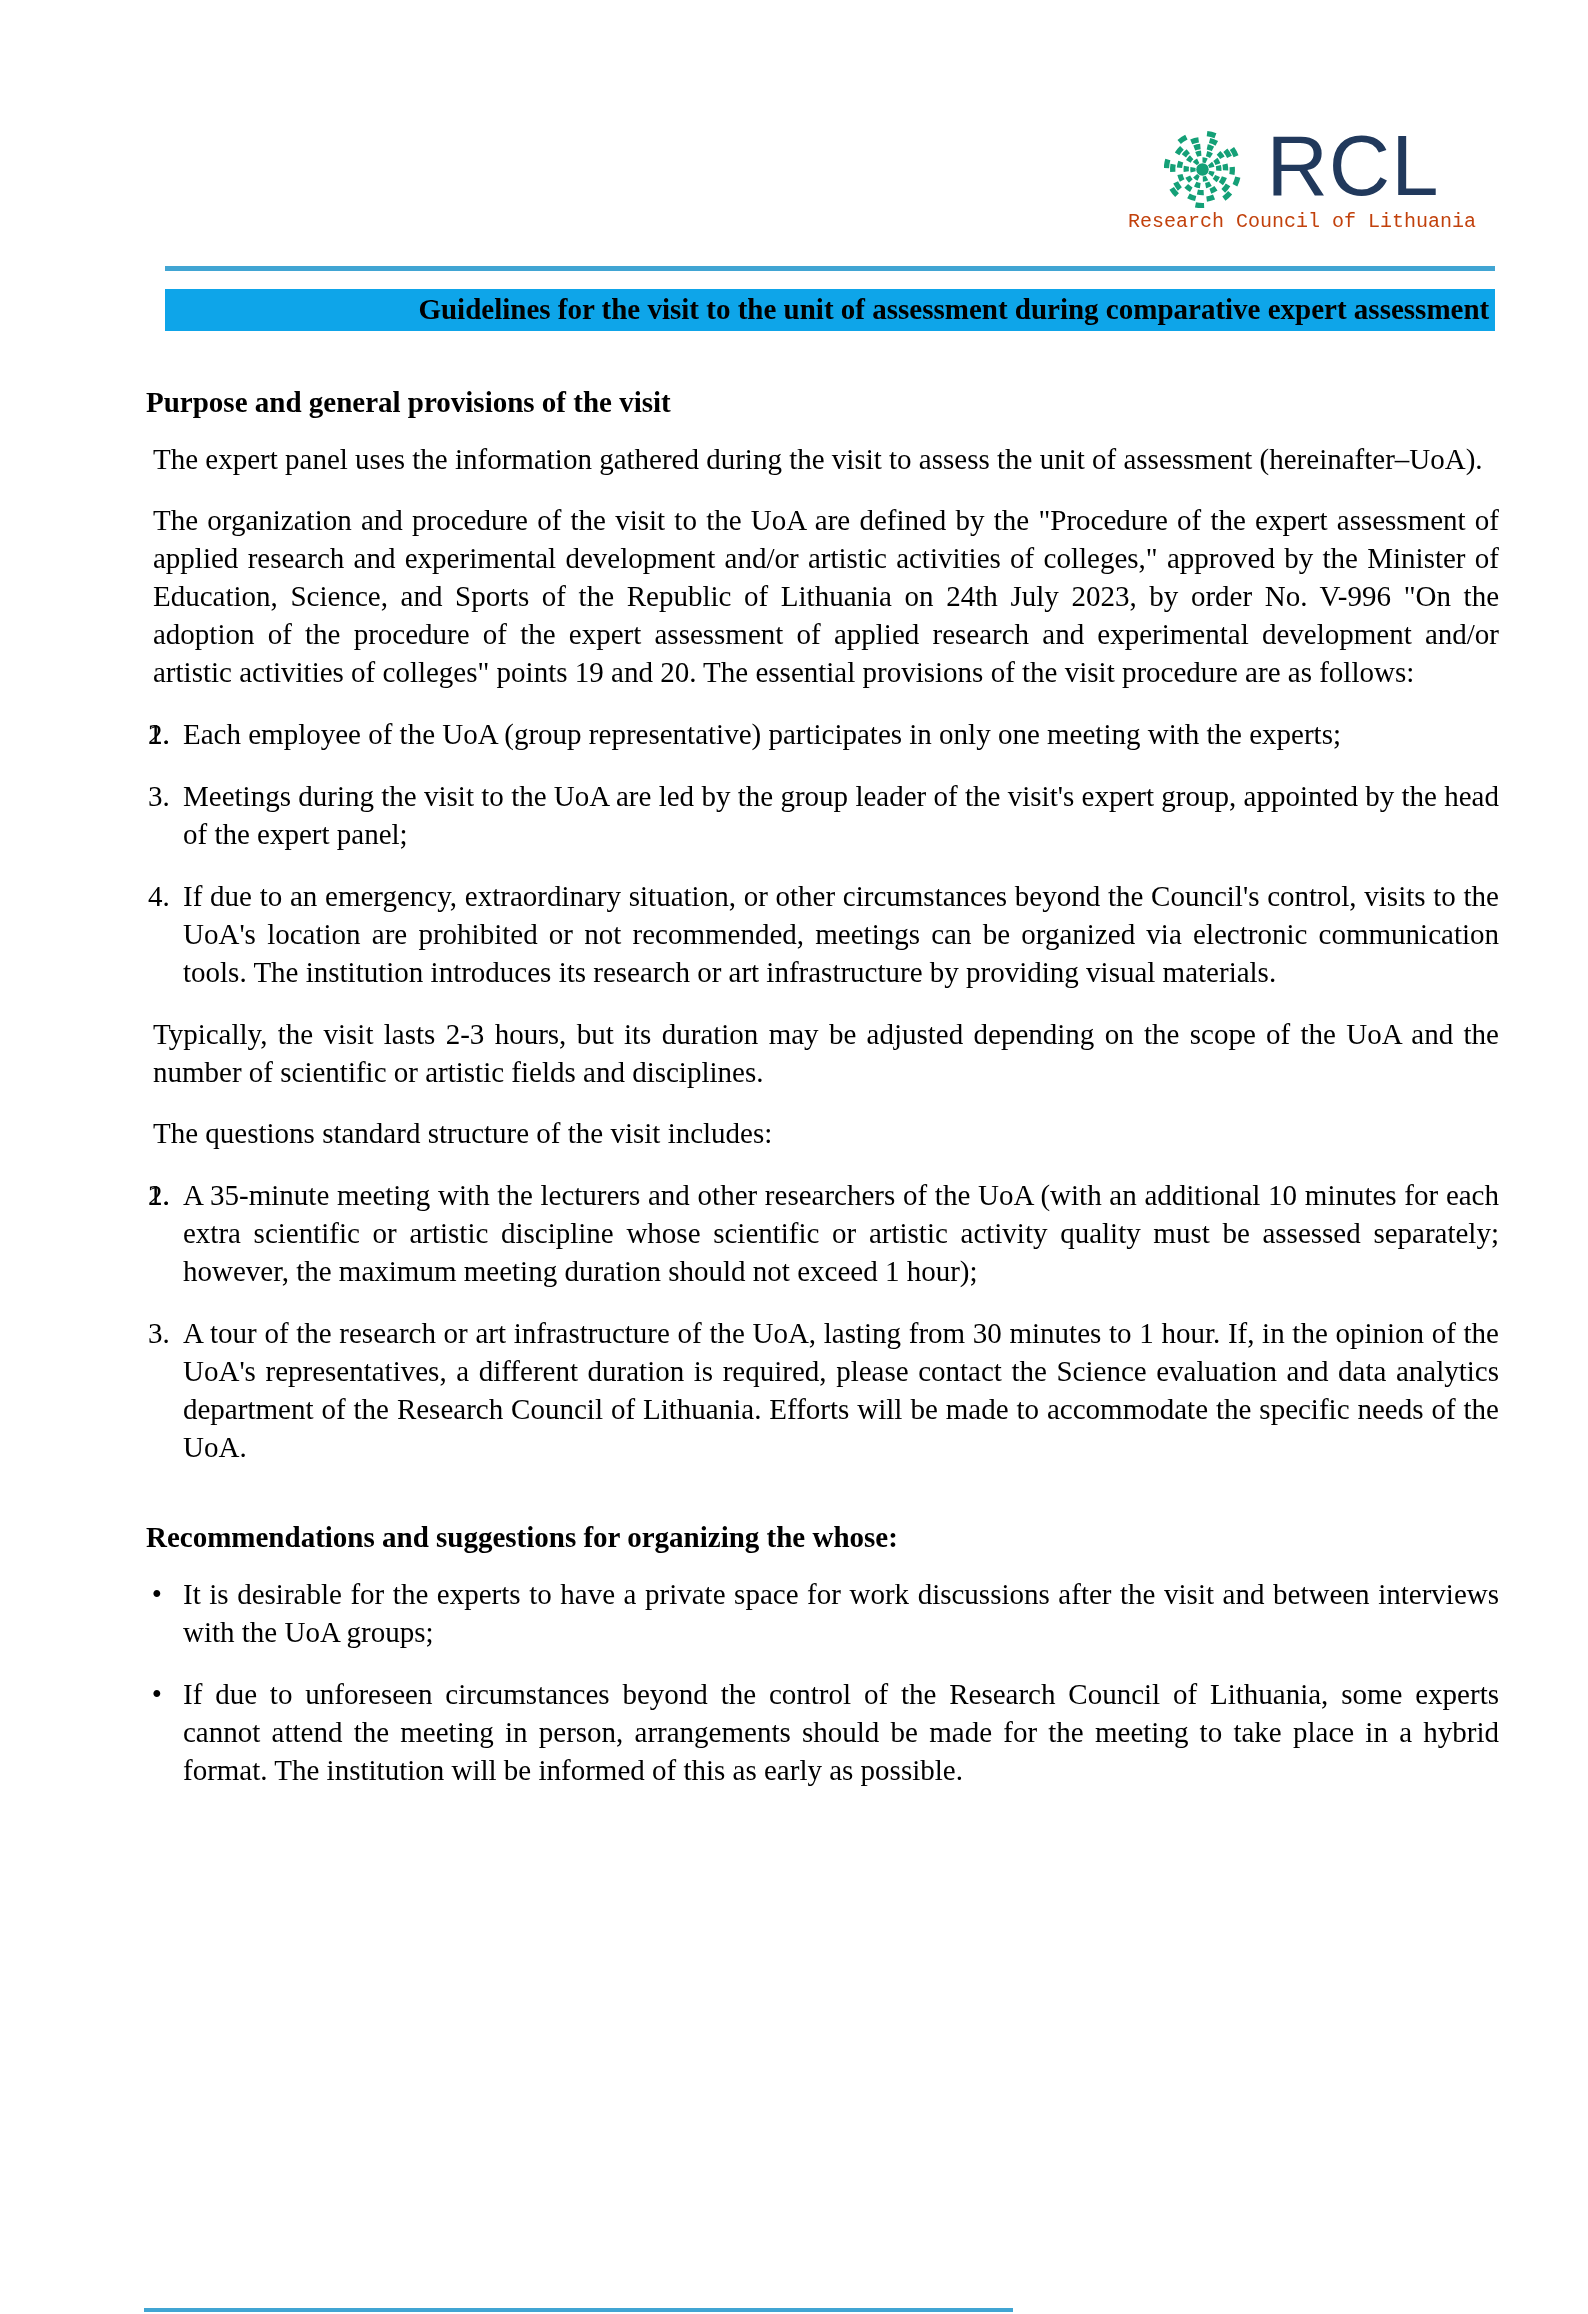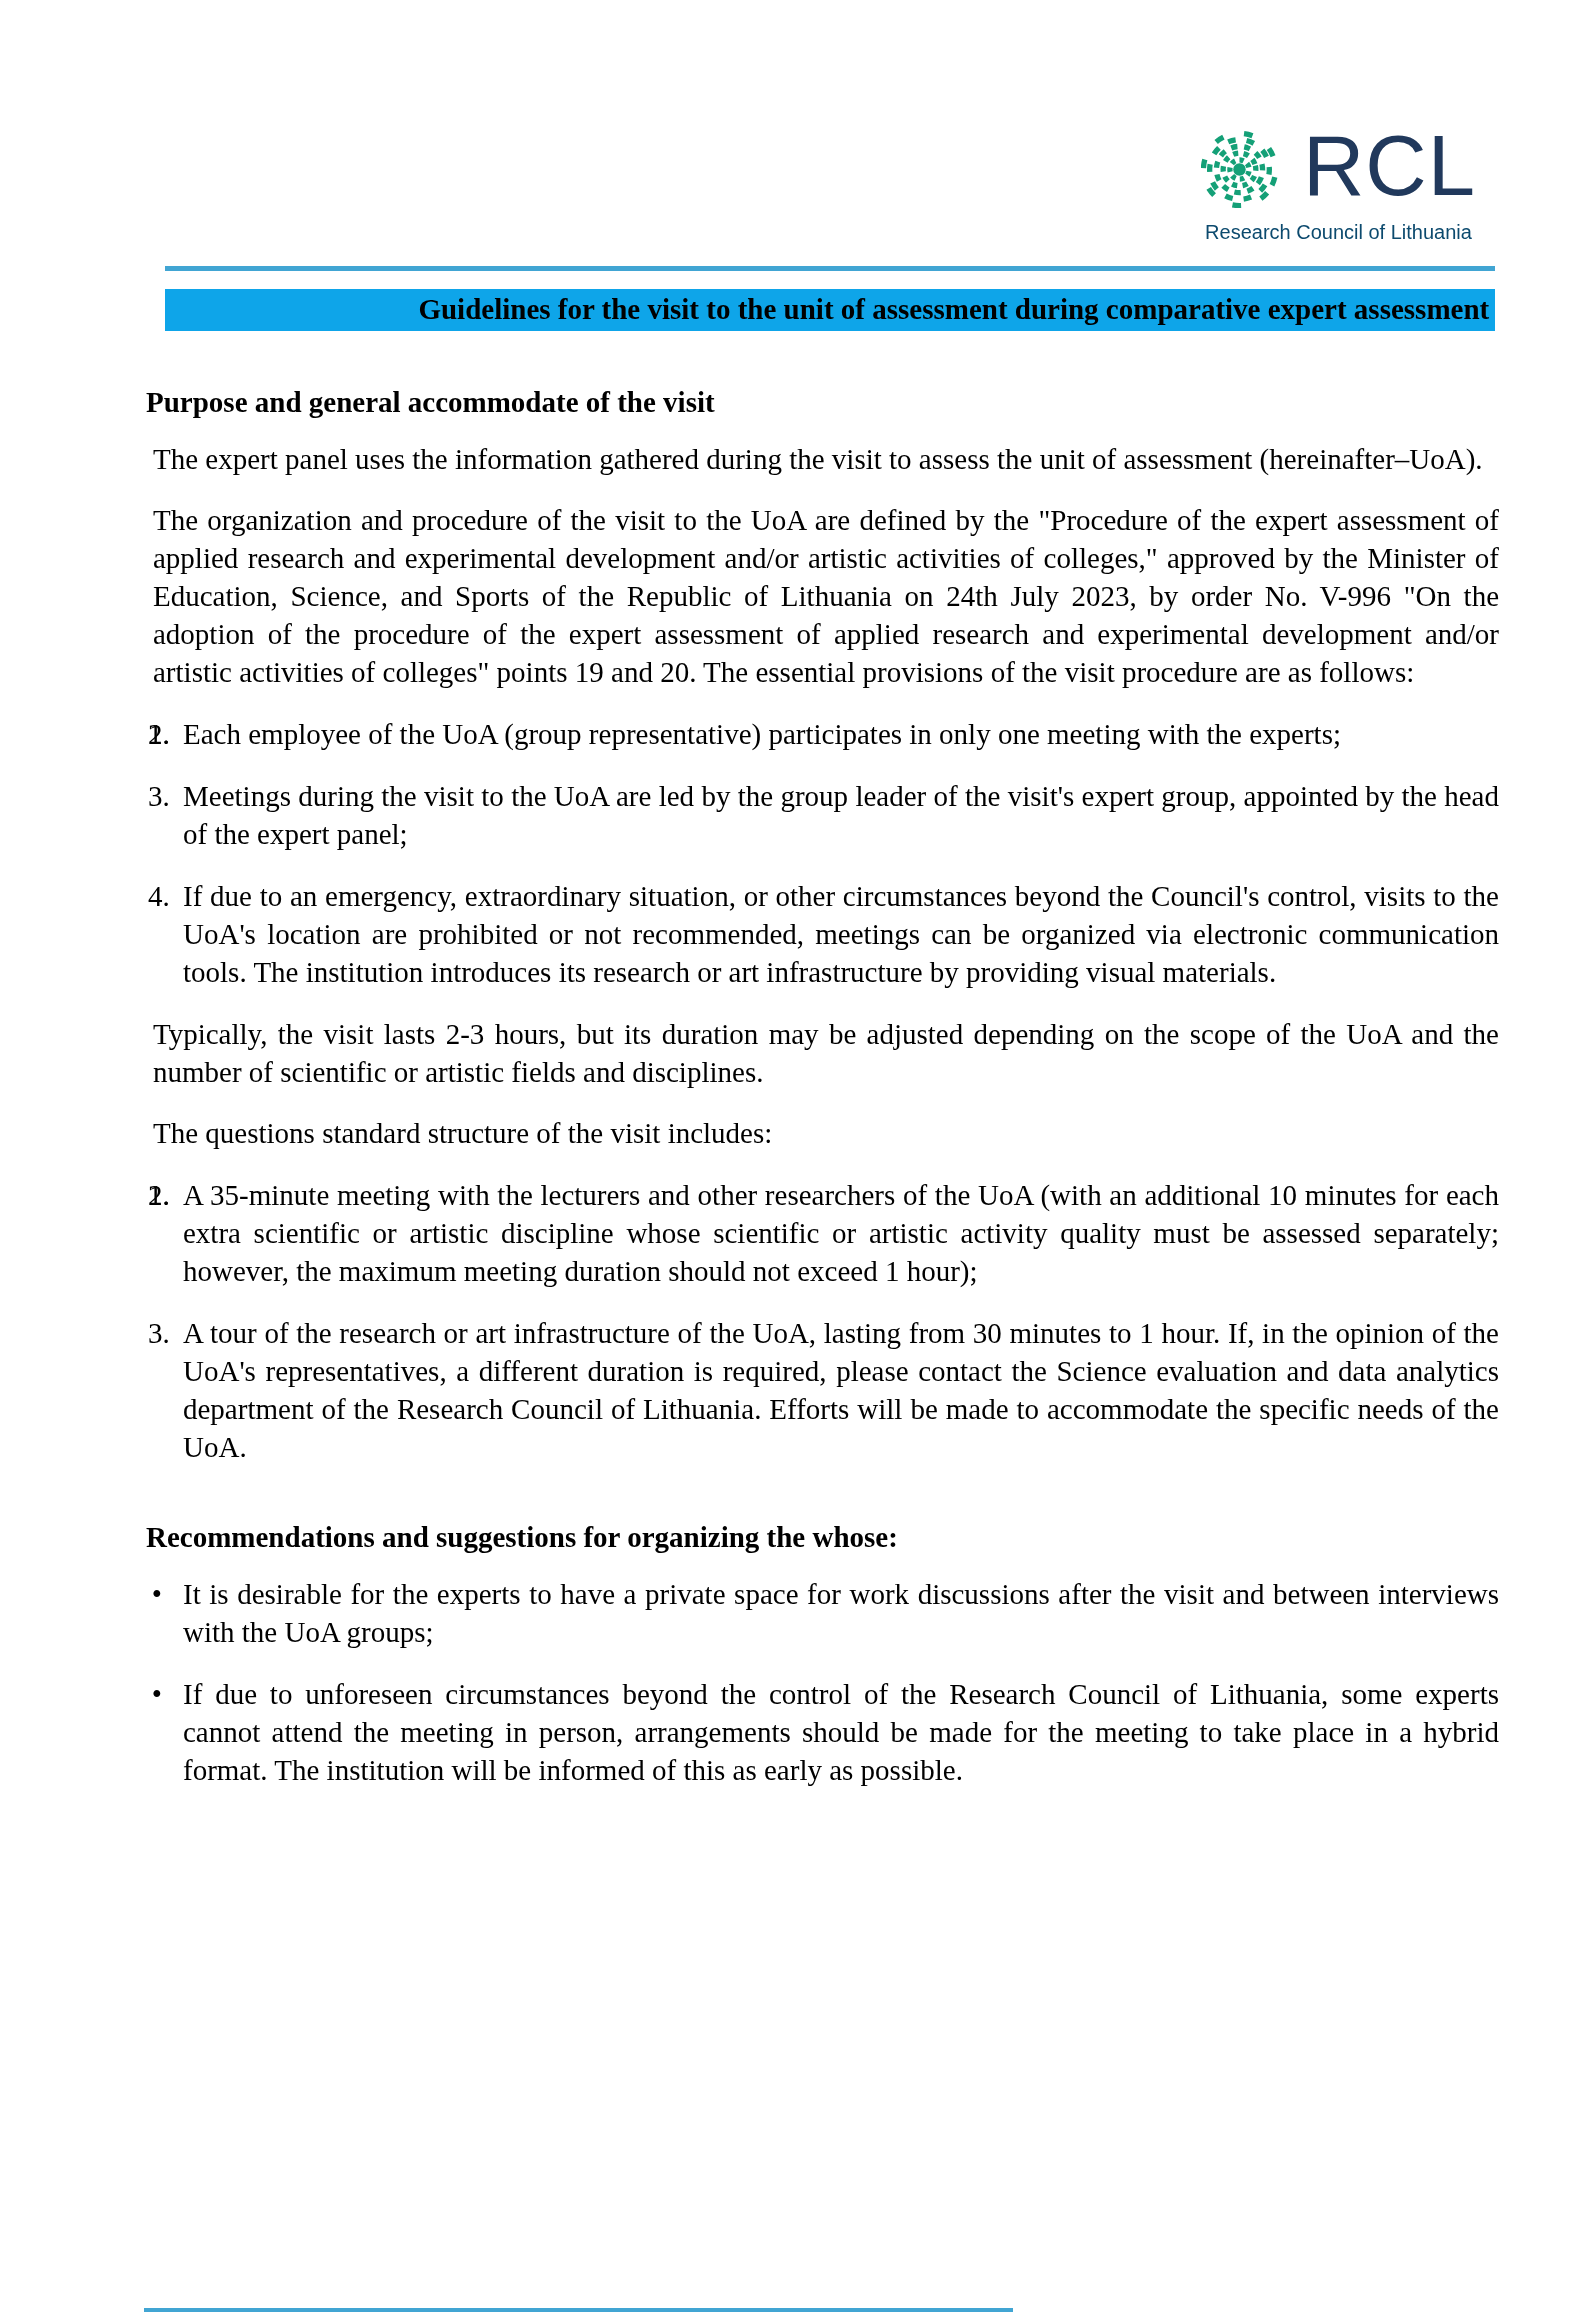--- a/index.html
+++ b/index.html
@@ -29,25 +29,25 @@
   }
   .logo-acronym {
     font-family: "Liberation Sans", "DejaVu Sans", sans-serif;
     font-size: 85px;
     line-height: 1;
     font-weight: 500;
     color: #21395c;
     letter-spacing: 1px;
   }
   .logo-tagline {
-    font-family: Liberation Sans, sans-serif;
+    font-family: Liberation Mono, monospace;
     font-size: 20px;
     font-weight: 500;
-    color: #0c4a6e;
-    margin-top: 13px;
+    color: #c2410c;
+    margin-top: 2px;
     white-space: nowrap;
   }
   .rule-top {
     position: absolute;
     top: 266px;
     left: 165px;
     right: 94px;
     height: 4.8px;
     background: #41a5d3;
   }
@@ -133,21 +133,21 @@
     </div>
     <div class="logo-tagline">Research Council of Lithuania</div>
   </div>
 
   <div class="rule-top"></div>
 
   <div class="title-bar">Guidelines for the visit to the unit of assessment during comparative expert assessment</div>
 
   <div class="content">
 
-    <h2>Purpose and general accommodate of the visit</h2>
+    <h2>Purpose and general provisions of the visit</h2>
     <p>The expert panel uses the information gathered during the visit to assess the unit of assessment (hereinafter–UoA).</p>
     <p>The organization and procedure of the visit to the UoA are defined by the "Procedure of the expert assessment of applied research and experimental development and/or artistic activities of colleges," approved by the Minister of Education, Science, and Sports of the Republic of Lithuania on 24th July 2023, by order No. V-996 "On the adoption of the procedure of the expert assessment of applied research and experimental development and/or artistic activities of colleges" points 19 and 20. The essential provisions of the visit procedure are as follows:</p>
     <div class="doc-list">
       <div class="li">
         <span class="marker">1.</span>
       </div>
       <div class="li">
         <span class="marker">2.</span>
         <span>Each employee of the UoA (group representative) participates in only one meeting with the experts;</span>
       </div>

